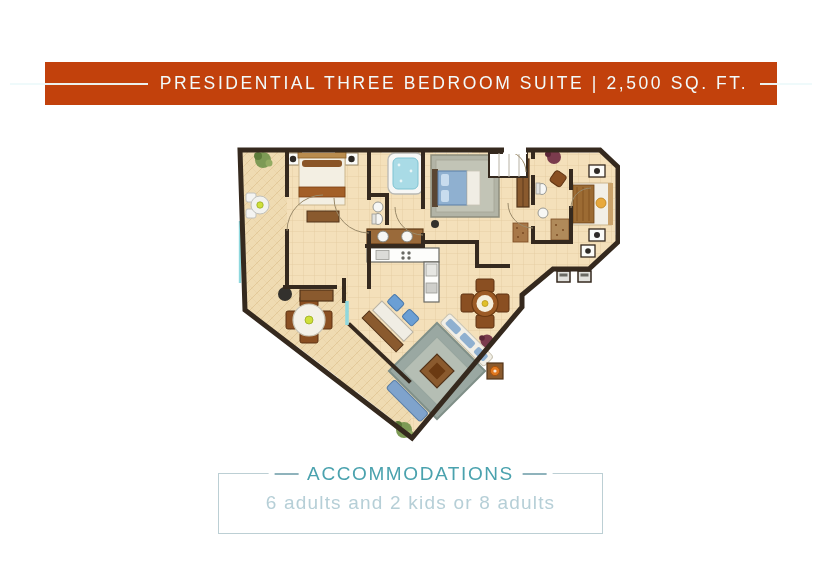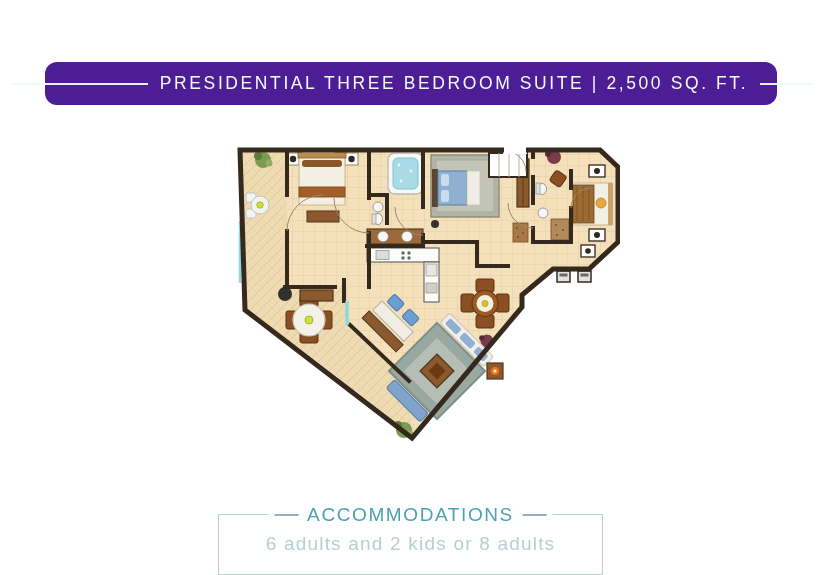--- a/index.html
+++ b/index.html
@@ -3,34 +3,34 @@
 <meta charset="utf-8">
 <style>
   html,body{margin:0;padding:0;background:#ffffff;}
   body{
     width:821px;height:575px;position:relative;overflow:hidden;
     font-family:"Liberation Sans","DejaVu Sans",sans-serif;
   }
   
   .banner{
     position:absolute;left:45px;top:62px;width:732px;height:43px;
-    background:#4c1d95;display:flex;align-items:center;justify-content:center;border-radius:12px;
+    background:#c2410c;display:flex;align-items:center;justify-content:center;
   }
   .banner-title{
     color:#f2fbfc;font-size:17.5px;font-weight:300;letter-spacing:2.6px;
     white-space:nowrap;padding:0 12px;
   }
   .banner-line{height:2px;background:#eefafb;opacity:.95;flex:0 0 auto;}
   .banner-line.left{width:138px;margin-left:4px;}
   .banner-line.right{width:52px;margin-right:4px;}
   
   .plan-wrap{position:absolute;left:237px;top:143px;width:383px;height:302px;}
   
   .accom{
-    position:absolute;left:218px;top:514px;width:385px;height:61px;
+    position:absolute;left:218px;top:473px;width:385px;height:61px;
     border:1.5px solid #bccfd4;box-sizing:border-box;
   }
   .accom-legend{
     position:absolute;left:50%;top:-11px;transform:translateX(-50%);
     background:#ffffff;display:flex;align-items:center;gap:9px;padding:0 6px;
     white-space:nowrap;
   }
   .accom-dash{width:24px;height:2px;background:#8fb3bc;flex:0 0 auto;}
   .accom-title{
     color:#4aa2ae;font-size:19px;font-weight:400;letter-spacing:1.6px;

